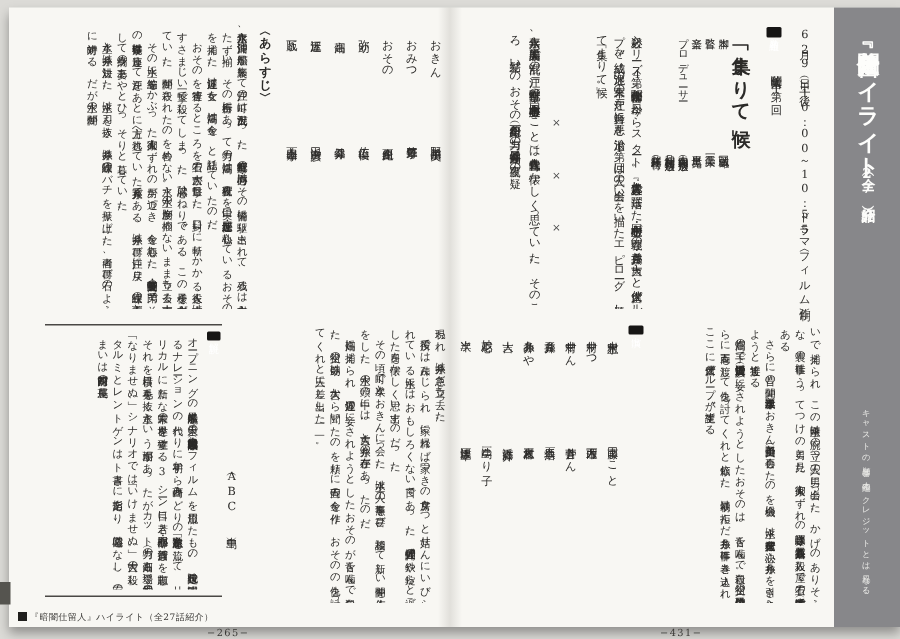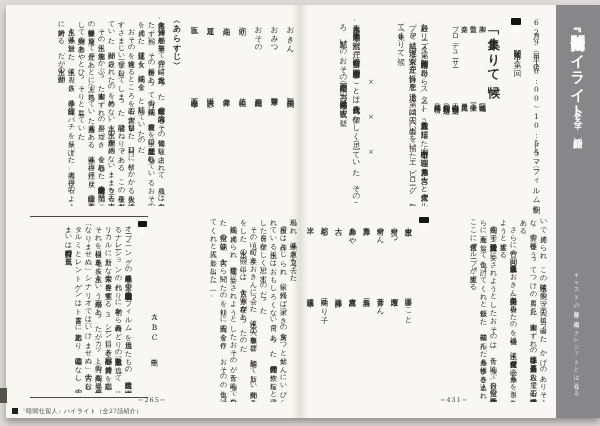--- a/index.html
+++ b/index.html
@@ -69,21 +69,21 @@
   .cast-entry .role  { position: absolute; top: 5px; left: 1px; writing-mode: vertical-rl; text-orientation: upright; font-size: 7.5px; letter-spacing: .5px; }
   .cast-entry .actor { position: absolute; top: 76px; left: 1px; writing-mode: vertical-rl; text-orientation: upright; font-size: 7.5px; letter-spacing: .5px; }
   
   .kbox {
     position: absolute; left: 30px; top: 216px; width: 118px; height: 182px;
     border-top: 1px solid #4a4845; border-bottom: 1px solid #4a4845;
   }
   
   .footer-left { position: absolute; left: 12px; top: 407px; font-size: 6px; letter-spacing: .3px; color: #3a3936; }
   .footer-left .sq { display: inline-block; width: 6px; height: 6px; background: #201f1d; margin-right: 2px; vertical-align: -1px; }
-  .pagenum { position: absolute; top: 396px; font-size: 6.5px; letter-spacing: 1px; color: #3a3936; }
+  .pagenum { position: absolute; top: 418px; font-size: 6.5px; letter-spacing: 1px; color: #3a3936; }
   .edge-tab { position: absolute; left: 0; top: 388px; width: 7px; height: 15px; background: #55544f; }
 </style>
 </head>
 <body>
 
 <div class="scene">
   <div class="spread"></div>
   <div class="gutter"></div>
 
   <div class="cast-entry" style="left:284px;top:16px">

